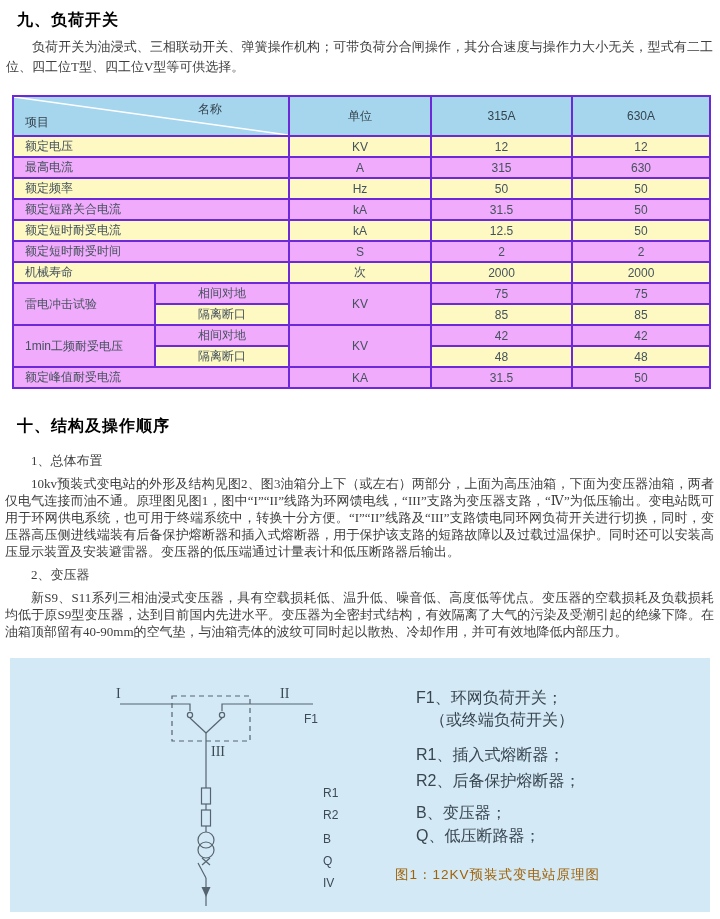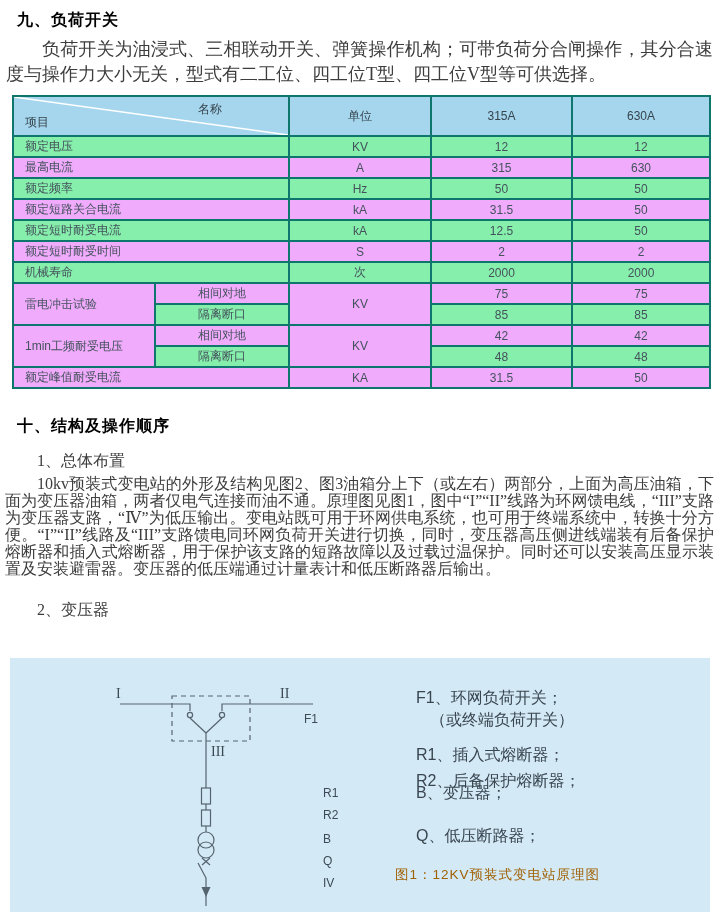--- a/index.html
+++ b/index.html
@@ -15,58 +15,58 @@
     position: absolute;
     font-size: 16px;
     font-weight: bold;
     color: #000000;
     letter-spacing: 1px;
     font-family: "Liberation Sans", "DejaVu Sans", sans-serif;
   }
   #sec9-title { top: 10px; left: 17px; }
   #sec9-para {
     position: absolute; top: 37px; left: 6px; width: 707px;
-    font-size: 18px; line-height: 25px; text-align: justify;
+    font-size: 13px; line-height: 20px; text-align: justify;
     text-indent: 2em; color: #3d3d3d;
   }
   
   #spec-table-wrap { position: absolute; top: 95px; left: 12px; }
   table.spec {
     border-collapse: collapse;
     table-layout: fixed;
     width: 697px;
     font-family: "Liberation Sans", "DejaVu Sans", sans-serif;
     font-size: 12px;
     color: #44525c;
   }
   table.spec td {
-    border: 2px solid #0f766e;
+    border: 2px solid #6d28d9;
     height: 21px;
     text-align: center;
     vertical-align: middle;
     padding: 0;
     background: #cfe9f7;
   }
-  table.spec tr.r-a td { background: #86efac; margin-top: 38px; }
+  table.spec tr.r-a td { background: #fef9c3; margin-top: 38px; }
   table.spec tr.r-b td { background: #f0abfc; }
   table.spec td.hd { background: #a6d6ee !important; color: #35444d; height: 40px; }
   table.spec td.item { text-align: left; padding-left: 11px; }
   td.diag { position: relative; }
   td.diag .diag-line { position: absolute; inset: 0; width: 100%; height: 100%; }
   td.diag .lbl-top { position: absolute; top: 4px; right: 66px; }
   td.diag .lbl-bot { position: absolute; bottom: 4px; left: 11px; }
   
   #sec10-title { top: 416px; left: 17px; }
   #sec10-body {
     position: absolute; top: 449px; left: 5px; width: 709px;
-    font-size: 16px; line-height: 17px; text-align: justify; color: #3d3d3d;
+    font-size: 13px; line-height: 17px; text-align: justify; color: #3d3d3d;
   }
   #sec10-body p { text-indent: 2em; }
   #sec10-body p.subhead { margin: 3px 0 6px 0; }
-  #sec10-body p.flow + p.subhead { margin-top: 24px; }
+  #sec10-body p.flow + p.subhead { margin-top: 6px; }
   
   #diagram-panel {
     position: absolute; top: 658px; left: 10px;
     width: 700px; height: 254px;
     background: #d3e9f5;
   }
   #circuit-svg { position: absolute; top: 0; left: 0; }
   .dlabel {
     position: absolute;
     font-family: "Liberation Serif", "DejaVu Serif", serif;
@@ -187,20 +187,21 @@
     </tr>
   </tbody>
     </table>
 </div>
 
 <div class="sec-title" id="sec10-title">十、结构及操作顺序</div>
 <div id="sec10-body">
   <p class="subhead">1、总体布置</p>
   <p class="flow">10kv预装式变电站的外形及结构见图2、图3油箱分上下（或左右）两部分，上面为高压油箱，下面为变压器油箱，两者仅电气连接而油不通。原理图见图1，图中“I”“II”线路为环网馈电线，“III”支路为变压器支路，“Ⅳ”为低压输出。变电站既可用于环网供电系统，也可用于终端系统中，转换十分方便。“I”“II”线路及“III”支路馈电同环网负荷开关进行切换，同时，变压器高压侧进线端装有后备保护熔断器和插入式熔断器，用于保护该支路的短路故障以及过载过温保护。同时还可以安装高压显示装置及安装避雷器。变压器的低压端通过计量表计和低压断路器后输出。</p>
   <p class="subhead">2、变压器</p>
+  <p class="flow">新S9、S11系列三相油浸式变压器，具有空载损耗低、温升低、噪音低、高度低等优点。变压器的空载损耗及负载损耗均低于原S9型变压器，达到目前国内先进水平。变压器为全密封式结构，有效隔离了大气的污染及受潮引起的绝缘下降。在油箱顶部留有40-90mm的空气垫，与油箱壳体的波纹可同时起以散热、冷却作用，并可有效地降低内部压力。</p>
 </div>
 
 <div id="diagram-panel">
   <svg id="circuit-svg" width="700" height="254" viewBox="0 0 700 254">
     <g stroke="#55646f" stroke-width="1.2" fill="none">
 
       <rect x="162" y="38" width="78" height="45" stroke-dasharray="5 4"></rect>
 
       <polyline points="110,46 180,46 180,53"></polyline>
       <circle cx="180" cy="57" r="2.6"></circle>
@@ -238,16 +239,16 @@
   <span class="dlabel sans" style="left:265px; top:128px;">R1</span>
   <span class="dlabel sans" style="left:265px; top:150px;">R2</span>
   <span class="dlabel sans" style="left:265px; top:174px;">B</span>
   <span class="dlabel sans" style="left:265px; top:196px;">Q</span>
   <span class="dlabel sans" style="left:265px; top:218px;">IV</span>
 
   <span class="legend-item" style="top:30px;">F1、环网负荷开关；</span>
   <span class="legend-item indent" style="top:52px;font-family:Liberation Mono, monospace;">（或终端负荷开关）</span>
   <span class="legend-item" style="top:87px;">R1、插入式熔断器；</span>
   <span class="legend-item" style="top:113px;">R2、后备保护熔断器；</span>
-  <span class="legend-item" style="top:125px;text-align:right;">B、变压器；</span>
+  <span class="legend-item" style="top:145px;text-align:right;">B、变压器；</span>
   <span class="legend-item" style="top:168px;">Q、低压断路器；</span>
   <span id="fig-caption">图1：12KV预装式变电站原理图</span>
 </div>
 
 </body></html>

